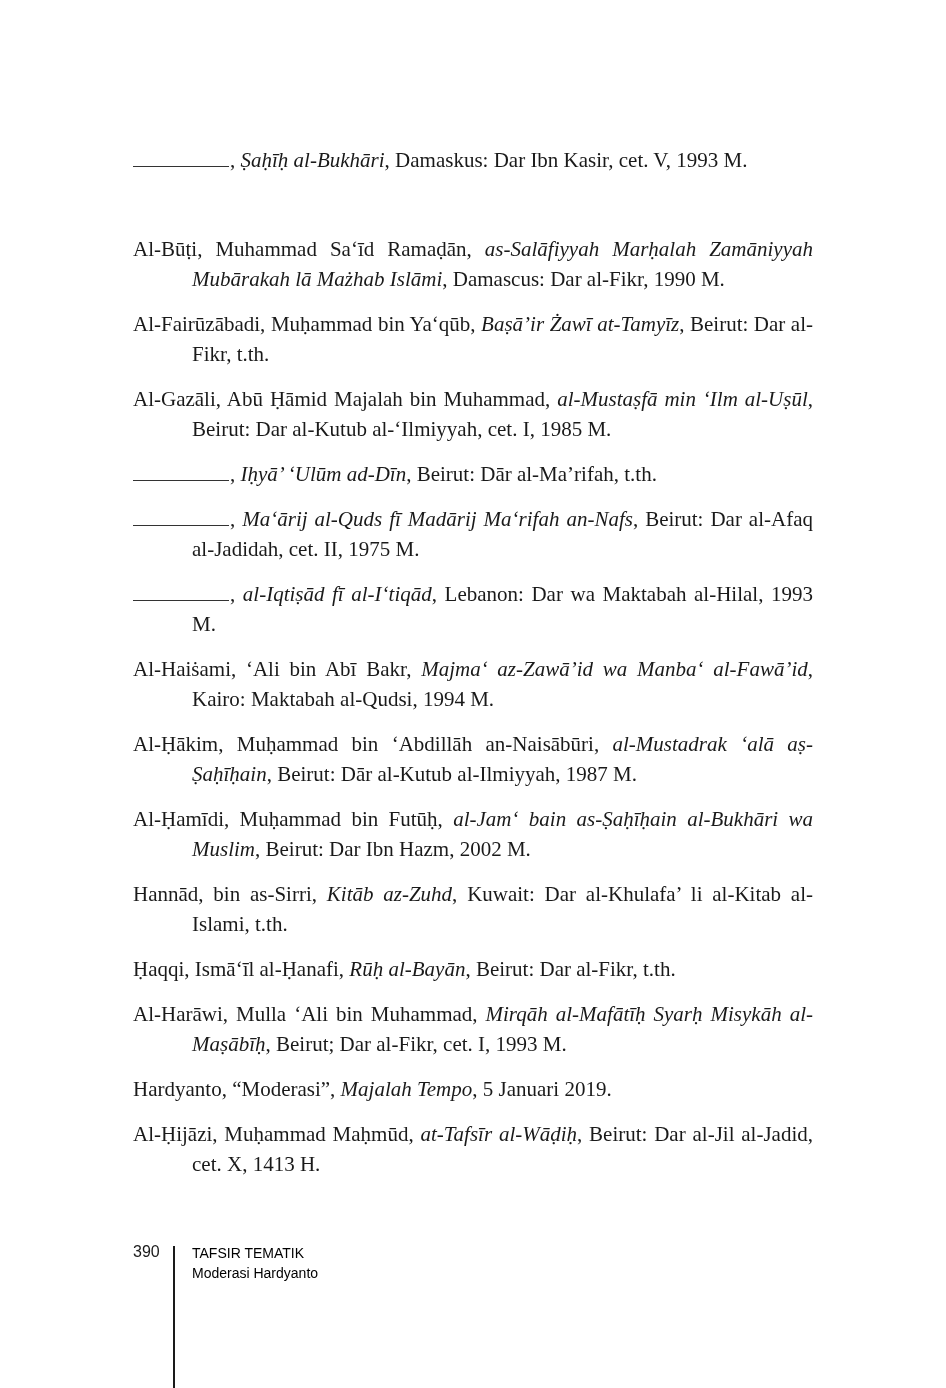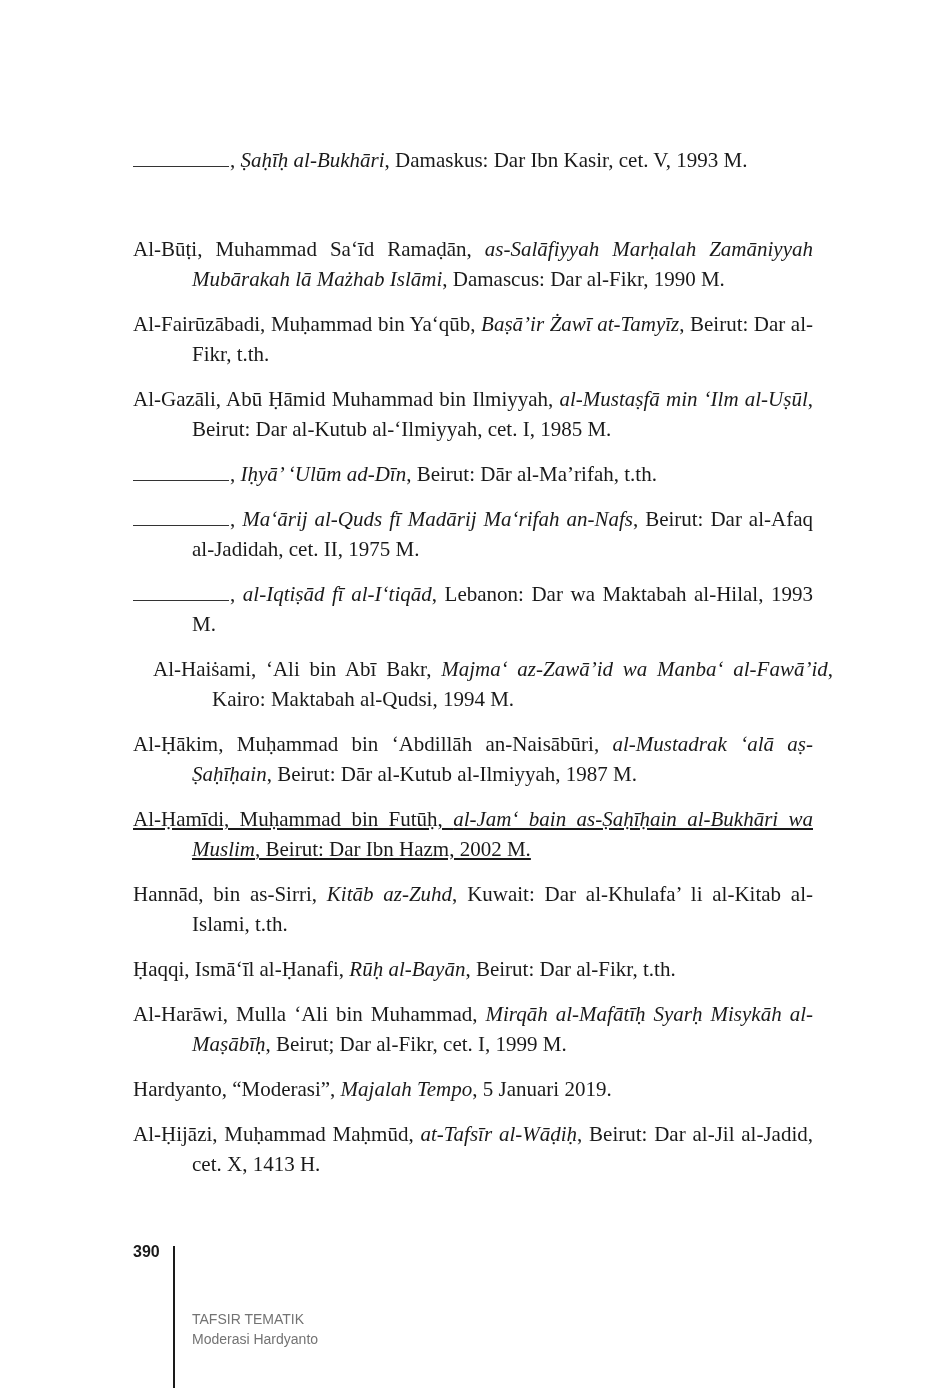--- a/index.html
+++ b/index.html
@@ -16,48 +16,48 @@
     padding-left:59px; text-indent:-59px; text-align:justify;
     box-sizing:border-box;
   }
   .entry i { font-style:italic; }
   .blank {
     display:inline-block; width:96px; height:1px; border-bottom:1.3px solid #333;
     vertical-align:baseline; margin-right:1px;
   }
   .footer-num {
     position:absolute; left:133px; top:1243px;
-    font-family: "Liberation Sans", "DejaVu Sans", sans-serif; font-size:16px; color:#1a1a1a;font-weight:bold;
+    font-family: "Liberation Sans", "DejaVu Sans", sans-serif; font-size:16px; color:#1a1a1a;
   }
   .footer-rule {
     position:absolute; left:173px; top:1246px; width:2px; height:142px; background:#1a1a1a;
   }
   .footer-title {
-    position:absolute; left:192px; top:1309px;
-    font-family: "Liberation Sans", "DejaVu Sans", sans-serif; font-size:14px; line-height:20px; color:#737373;
+    position:absolute; left:192px; top:1243px;
+    font-family: "Liberation Sans", "DejaVu Sans", sans-serif; font-size:14px; line-height:20px; color:#000000;
   }
 </style>
 </head>
 <body>
 
 <div class="page">
   <div class="entries" id="entries">
       <div class="entry" style="top: 145px;"><span class="blank"></span><span></span><span>, </span><i>Ṣaḥīḥ al-Bukhāri</i><span>, Damaskus: Dar Ibn Kasir, cet. V, 1993 M.</span></div>
       <div class="entry" style="top: 234px;"><span>Al-Būṭi, Muhammad Sa‘īd Ramaḍān, </span><span></span><i>as-Salāfiyyah Marḥalah Zamāniyyah Mubārakah lā Mażhab Islāmi</i><span>, Damascus: Dar al-Fikr, 1990 M.</span></div>
       <div class="entry" style="top: 309px;"><span>Al-Fairūzābadi, Muḥammad bin Ya‘qūb, </span><span></span><i>Baṣā’ir Żawī at-Tamyīz</i><span>, Beirut: Dar al-Fikr, t.th.</span></div>
-      <div class="entry" style="top: 384px;"><span>Al-Gazāli, Abū Ḥāmid Muhammad bin Ilmiyyah, </span><span></span><i>al-Mustaṣfā min ‘Ilm al-Uṣūl</i><span>, Beirut: Dar al-Kutub al-‘Ilmiyyah, cet. I, 1985 M.</span></div>
+      <div class="entry" style="top: 384px;"><span>Al-Gazāli, Abū Ḥāmid Majalah bin Muhammad, </span><span></span><i>al-Mustaṣfā min ‘Ilm al-Uṣūl</i><span>, Beirut: Dar al-Kutub al-‘Ilmiyyah, cet. I, 1985 M.</span></div>
       <div class="entry" style="top: 459px;"><span class="blank"></span><span></span><span>, </span><i>Iḥyā’ ‘Ulūm ad-Dīn</i><span>, Beirut: Dār al-Ma’rifah, t.th.</span></div>
       <div class="entry" style="top: 504px;"><span class="blank"></span><span></span><span>, </span><i>Ma‘ārij al-Quds fī Madārij Ma‘rifah an-Nafs</i><span>, Beirut: Dar al-Afaq al-Jadidah, cet. II, 1975 M.</span></div>
       <div class="entry" style="top: 579px;"><span class="blank"></span><span></span><span>, </span><i>al-Iqtiṣād fī al-I‘tiqād</i><span>, Lebanon: Dar wa Maktabah al-Hilal, 1993 M.</span></div>
-      <div class="entry" style="top: 654px; margin-left: 20px;"><span>Al-Haiṡami, ‘Ali bin Abī Bakr, </span><span></span><i>Majma‘ az-Zawā’id wa Manba‘ al-Fawā’id</i><span>, Kairo: Maktabah al-Qudsi, 1994 M.</span></div>
+      <div class="entry" style="top: 654px;"><span>Al-Haiṡami, ‘Ali bin Abī Bakr, </span><span></span><i>Majma‘ az-Zawā’id wa Manba‘ al-Fawā’id</i><span>, Kairo: Maktabah al-Qudsi, 1994 M.</span></div>
       <div class="entry" style="top: 729px;"><span>Al-Ḥākim, Muḥammad bin ‘Abdillāh an-Naisābūri, </span><span></span><i>al-Mustadrak ‘alā aṣ-Ṣaḥīḥain</i><span>, Beirut: Dār al-Kutub al-Ilmiyyah, 1987 M.</span></div>
-      <div class="entry" style="top: 804px; text-decoration: underline;"><span>Al-Ḥamīdi, Muḥammad bin Futūḥ, </span><span></span><i>al-Jam‘ bain as-Ṣaḥīḥain al-Bukhāri wa Muslim</i><span>, Beirut: Dar Ibn Hazm, 2002 M.</span></div>
+      <div class="entry" style="top: 804px;"><span>Al-Ḥamīdi, Muḥammad bin Futūḥ, </span><span></span><i>al-Jam‘ bain as-Ṣaḥīḥain al-Bukhāri wa Muslim</i><span>, Beirut: Dar Ibn Hazm, 2002 M.</span></div>
       <div class="entry" style="top: 879px;"><span>Hannād, bin as-Sirri, </span><span></span><i>Kitāb az-Zuhd</i><span>, Kuwait: Dar al-Khulafa’ li al-Kitab al-Islami, t.th.</span></div>
       <div class="entry" style="top: 954px;"><span>Ḥaqqi, Ismā‘īl al-Ḥanafi, </span><span></span><i>Rūḥ al-Bayān</i><span>, Beirut: Dar al-Fikr, t.th.</span></div>
-      <div class="entry" style="top: 999px;"><span>Al-Harāwi, Mulla ‘Ali bin Muhammad, </span><span></span><i>Mirqāh al-Mafātīḥ Syarḥ Misykāh al-Maṣābīḥ</i><span>, Beirut; Dar al-Fikr, cet. I, 1999 M.</span></div>
+      <div class="entry" style="top: 999px;"><span>Al-Harāwi, Mulla ‘Ali bin Muhammad, </span><span></span><i>Mirqāh al-Mafātīḥ Syarḥ Misykāh al-Maṣābīḥ</i><span>, Beirut; Dar al-Fikr, cet. I, 1993 M.</span></div>
       <div class="entry" style="top: 1074px;"><span>Hardyanto, “Moderasi”, </span><span></span><i>Majalah Tempo</i><span>, 5 Januari 2019.</span></div>
       <div class="entry" style="top: 1119px;"><span>Al-Ḥijāzi, Muḥammad Maḥmūd, </span><span></span><i>at-Tafsīr al-Wāḍiḥ</i><span>, Beirut: Dar al-Jil al-Jadid, cet. X, 1413 H.</span></div>
     </div>
 
   <div class="footer-num">390</div>
   <div class="footer-rule"></div>
   <div class="footer-title">
     <div>TAFSIR TEMATIK</div>
     <div>Moderasi Hardyanto</div>
   </div>

